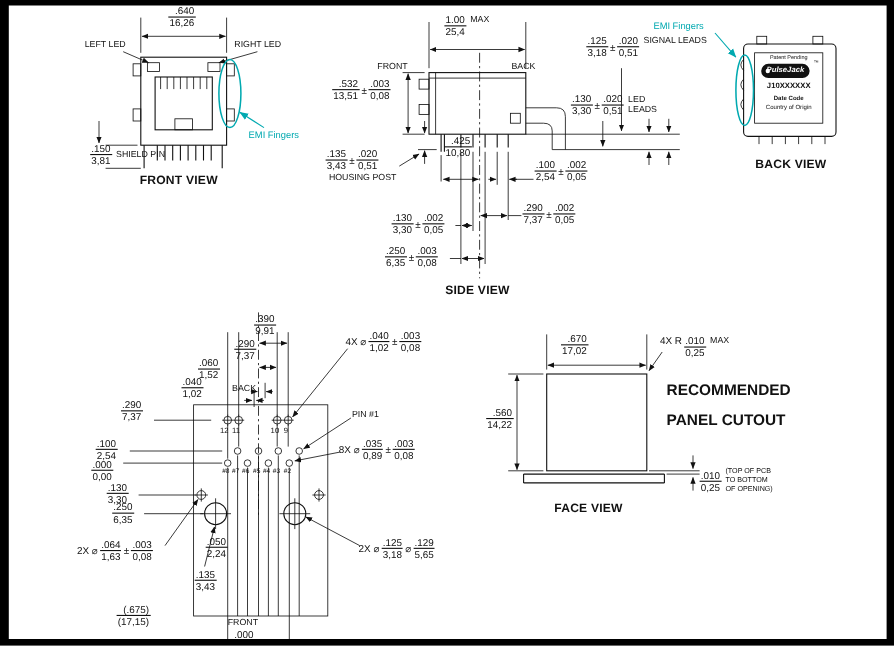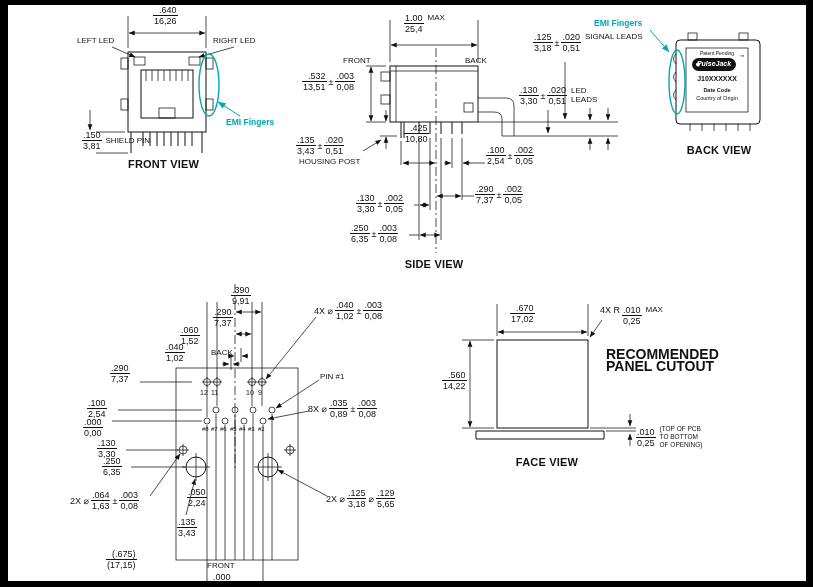--- a/index.html
+++ b/index.html
@@ -14,21 +14,21 @@
   .frac{display:inline-flex;flex-direction:column}
   .t{display:block;text-align:right;border-bottom:1px solid #111;padding:0 1px;font-size:9px;line-height:1.12}
   .b{display:block;text-align:right;padding:0 1px;font-size:9px;line-height:1.12}
   .pm,.pre{font-size:9px}
   .suf{font-size:8px;margin-left:2px}
   .suf-top{align-self:flex-start}
   .suf-stack{display:inline-flex;flex-direction:column;font-size:8px;line-height:1.1;margin-left:2px}
   .note-stack{display:inline-flex;flex-direction:column;font-size:6.5px;line-height:1.25;margin-left:2px}
   .title{position:absolute;font-weight:700;font-size:11px;white-space:nowrap;letter-spacing:.2px}
   .big-title{position:absolute;font-weight:700;font-size:14px;white-space:nowrap}
-  .cyan{color:#00a9b0;font-weight:700;font-size:8.5px}
+  .cyan{color:#00a9b0;font-weight:400;font-size:8.5px}
   .pin{position:absolute;font-size:6px;white-space:nowrap}
   .sticker{position:absolute;text-align:center;white-space:nowrap}
 </style>
 </head>
 <body>
 
 <div id="page">
 
 <svg class="lines" width="813" height="587" viewBox="0 0 813 587">
   <defs>
@@ -180,21 +180,21 @@
 <div class="lbl" style="left:77px;top:37px">LEFT LED</div>
 <div class="lbl" style="left:213px;top:37px">RIGHT LED</div>
 <div class="dim" style="left:82px;top:130px">
   <span class="frac">
         <span class="t">.150</span>
         <span class="b">3,81</span>
       </span>
   <span class="suf">SHIELD PIN</span>
 </div>
 <div class="lbl cyan" style="left:226px;top:118px">EMI Fingers</div>
-<div class="title" style="left:128px;top:158px;width:82px;text-align:left">FRONT VIEW</div>
+<div class="title" style="left:116px;top:158px;width:82px;text-align:right">FRONT VIEW</div>
 
 <div class="dim" style="left:404px;top:13px">
   <span class="frac">
         <span class="t">1.00</span>
         <span class="b">25,4</span>
       </span>
   <span class="suf suf-top">MAX</span>
 </div>
 <div class="lbl" style="left:343px;top:57px">FRONT</div>
 <div class="lbl" style="left:465px;top:57px">BACK</div>
@@ -458,34 +458,34 @@
 </div>
 <div class="dim" style="left:600px;top:305px">
   <span class="pre suf-top">4X R</span>
   <span class="frac">
         <span class="t">.010</span>
         <span class="b">0,25</span>
       </span>
   <span class="suf suf-top">MAX</span>
 </div>
 <div class="big-title" style="left:606px;top:346px">RECOMMENDED</div>
-<div class="big-title" style="left:606px;top:358px">PANEL CUTOUT</div>
+<div class="big-title" style="left:606px;top:373px">PANEL CUTOUT</div>
 <div class="dim" style="left:442px;top:370px">
   <span class="frac">
         <span class="t">.560</span>
         <span class="b">14,22</span>
       </span>
 </div>
 <div class="dim" style="left:636px;top:425px">
   <span class="frac">
         <span class="t">.010</span>
         <span class="b">0,25</span>
       </span>
   <span class="note-stack">
         <span>(TOP OF PCB</span>
         <span>TO BOTTOM</span>
         <span>OF OPENING)</span>
       </span>
 </div>
-<div class="title" style="left:508px;top:456px;width:78px;text-align:center">FACE VIEW</div>
+<div class="title" style="left:496px;top:456px;width:78px;text-align:center">FACE VIEW</div>
 
 <div id="frame"></div>
 </div>
 
 </body></html>

